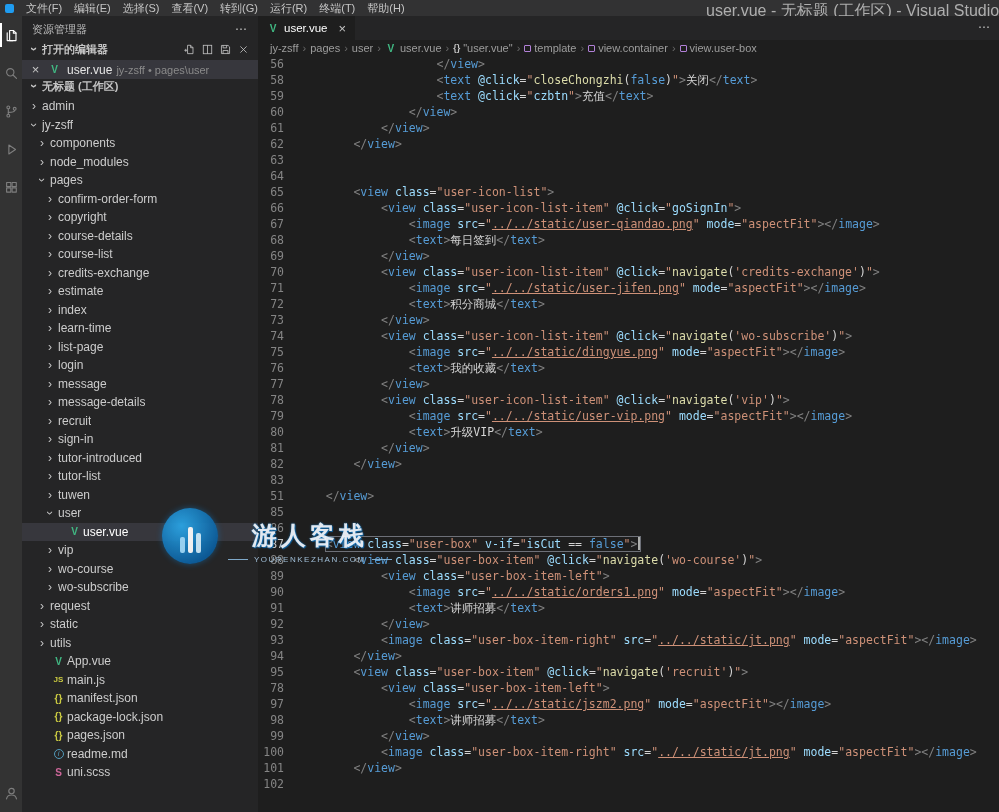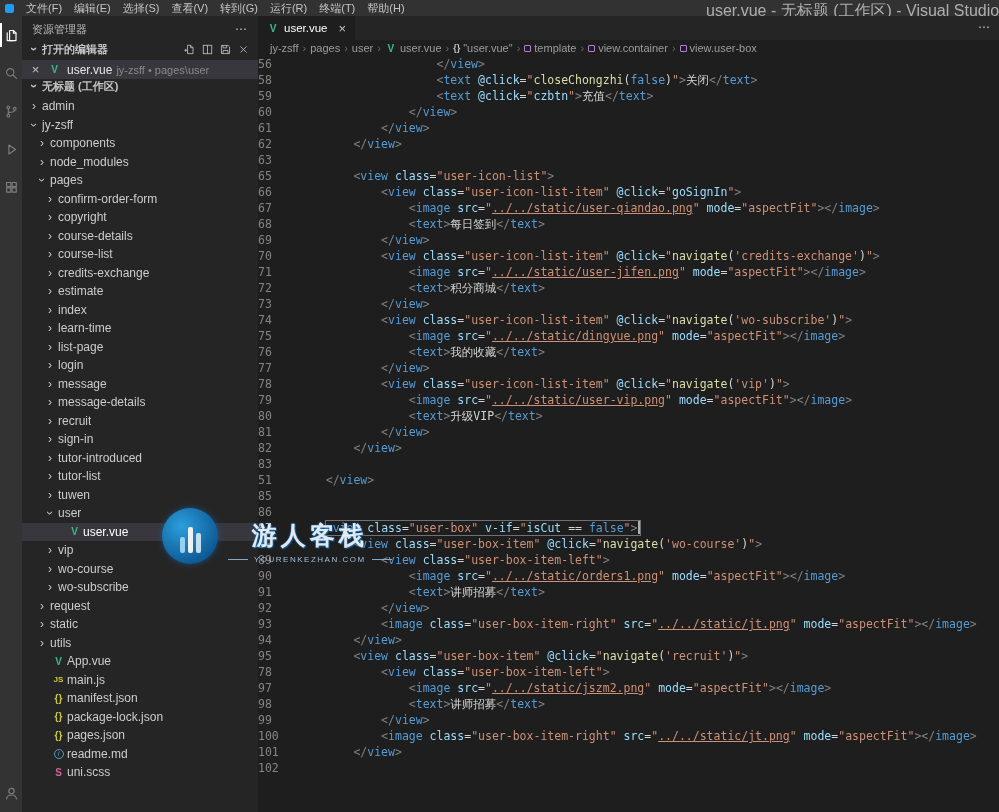--- a/index.html
+++ b/index.html
@@ -65,21 +65,21 @@
   .editor-actions{position:absolute;right:8px;top:4px;color:#c5c5c5;letter-spacing:1px;cursor:pointer}
   .breadcrumbs{flex:0 0 16px;display:flex;align-items:center;padding-left:12px;font-size:11px;color:#9d9d9d;
     white-space:nowrap;overflow:hidden}
   .bc-item{display:flex;align-items:center;gap:3px;cursor:pointer}
   .bc-sep{color:#6a6a6a;margin:0 4px;font-size:11px}
   .bc-brace{color:#c5c5c5;font-size:9px;font-weight:700}
   .bc-symbol{width:7px;height:7px;border:1px solid #b180d7;border-radius:1px;flex:none}
 
   .code-area{flex:1;overflow:hidden;font-family:"DejaVu Sans Mono",monospace;font-size:11.5px;line-height:16px}
   .code-line{display:flex;height:16px;white-space:pre;cursor:text}
-  .ln{flex:0 0 40px;width:40px;padding-right:14px;color:#858585;user-select:none;cursor:default}
+  .ln{flex:0 0 40px;width:40px;text-align:right;padding-right:14px;color:#858585;user-select:none;cursor:default}
   .lc{white-space:pre}
   .code-line.cur .ln{color:#c6c6c6}
   .curbox{outline:1px solid #6d7078;outline-offset:0}
   .cursor{display:inline-block;width:1.5px;height:13px;background:#aeafad;vertical-align:-2px;margin-left:1px}
   .tk-p{color:#808080}.tk-t{color:#569cd6}.tk-a{color:#9cdcfe}.tk-o{color:#d4d4d4}
   .tk-s{color:#ce9178}.tk-u{color:#ce9178;text-decoration:underline}
   .tk-f{color:#dcdcaa}.tk-k{color:#569cd6}.tk-v{color:#9cdcfe}.tk-w{color:#d4d4d4}
 
   
   .watermark{position:absolute;left:162px;top:508px;display:flex;align-items:flex-end;gap:10px;
@@ -441,20 +441,21 @@
           </span>
         </div>
       <div class="code-area">
           <div class="code-line"><span class="ln">56</span><span class="lc"><span class="tk-w">                    </span><span class="tk-p">&lt;/</span><span class="tk-t">view</span><span class="tk-p">&gt;</span></span></div>
           <div class="code-line"><span class="ln">58</span><span class="lc"><span class="tk-w">                    </span><span class="tk-p">&lt;</span><span class="tk-t">text</span><span class="tk-w"> </span><span class="tk-a">@click</span><span class="tk-o">=</span><span class="tk-s">"</span><span class="tk-f">closeChongzhi</span><span class="tk-o">(</span><span class="tk-k">false</span><span class="tk-o">)</span><span class="tk-s">"</span><span class="tk-p">&gt;</span><span class="tk-w">关闭</span><span class="tk-p">&lt;/</span><span class="tk-t">text</span><span class="tk-p">&gt;</span></span></div>
           <div class="code-line"><span class="ln">59</span><span class="lc"><span class="tk-w">                    </span><span class="tk-p">&lt;</span><span class="tk-t">text</span><span class="tk-w"> </span><span class="tk-a">@click</span><span class="tk-o">=</span><span class="tk-s">"</span><span class="tk-v">czbtn</span><span class="tk-s">"</span><span class="tk-p">&gt;</span><span class="tk-w">充值</span><span class="tk-p">&lt;/</span><span class="tk-t">text</span><span class="tk-p">&gt;</span></span></div>
           <div class="code-line"><span class="ln">60</span><span class="lc"><span class="tk-w">                </span><span class="tk-p">&lt;/</span><span class="tk-t">view</span><span class="tk-p">&gt;</span></span></div>
           <div class="code-line"><span class="ln">61</span><span class="lc"><span class="tk-w">            </span><span class="tk-p">&lt;/</span><span class="tk-t">view</span><span class="tk-p">&gt;</span></span></div>
           <div class="code-line"><span class="ln">62</span><span class="lc"><span class="tk-w">        </span><span class="tk-p">&lt;/</span><span class="tk-t">view</span><span class="tk-p">&gt;</span></span></div>
           <div class="code-line"><span class="ln">63</span><span class="lc"></span></div>
+          <div class="code-line"><span class="ln">64</span><span class="lc"></span></div>
           <div class="code-line"><span class="ln">65</span><span class="lc"><span class="tk-w">        </span><span class="tk-p">&lt;</span><span class="tk-t">view</span><span class="tk-w"> </span><span class="tk-a">class</span><span class="tk-o">=</span><span class="tk-s">"user-icon-list"</span><span class="tk-p">&gt;</span></span></div>
           <div class="code-line"><span class="ln">66</span><span class="lc"><span class="tk-w">            </span><span class="tk-p">&lt;</span><span class="tk-t">view</span><span class="tk-w"> </span><span class="tk-a">class</span><span class="tk-o">=</span><span class="tk-s">"user-icon-list-item"</span><span class="tk-w"> </span><span class="tk-a">@click</span><span class="tk-o">=</span><span class="tk-s">"</span><span class="tk-v">goSignIn</span><span class="tk-s">"</span><span class="tk-p">&gt;</span></span></div>
           <div class="code-line"><span class="ln">67</span><span class="lc"><span class="tk-w">                </span><span class="tk-p">&lt;</span><span class="tk-t">image</span><span class="tk-w"> </span><span class="tk-a">src</span><span class="tk-o">=</span><span class="tk-s">"</span><span class="tk-u">../../static/user-qiandao.png</span><span class="tk-s">"</span><span class="tk-w"> </span><span class="tk-a">mode</span><span class="tk-o">=</span><span class="tk-s">"aspectFit"</span><span class="tk-p">&gt;&lt;/</span><span class="tk-t">image</span><span class="tk-p">&gt;</span></span></div>
           <div class="code-line"><span class="ln">68</span><span class="lc"><span class="tk-w">                </span><span class="tk-p">&lt;</span><span class="tk-t">text</span><span class="tk-p">&gt;</span><span class="tk-w">每日签到</span><span class="tk-p">&lt;/</span><span class="tk-t">text</span><span class="tk-p">&gt;</span></span></div>
           <div class="code-line"><span class="ln">69</span><span class="lc"><span class="tk-w">            </span><span class="tk-p">&lt;/</span><span class="tk-t">view</span><span class="tk-p">&gt;</span></span></div>
           <div class="code-line"><span class="ln">70</span><span class="lc"><span class="tk-w">            </span><span class="tk-p">&lt;</span><span class="tk-t">view</span><span class="tk-w"> </span><span class="tk-a">class</span><span class="tk-o">=</span><span class="tk-s">"user-icon-list-item"</span><span class="tk-w"> </span><span class="tk-a">@click</span><span class="tk-o">=</span><span class="tk-s">"</span><span class="tk-f">navigate</span><span class="tk-o">(</span><span class="tk-s">'credits-exchange'</span><span class="tk-o">)</span><span class="tk-s">"</span><span class="tk-p">&gt;</span></span></div>
           <div class="code-line"><span class="ln">71</span><span class="lc"><span class="tk-w">                </span><span class="tk-p">&lt;</span><span class="tk-t">image</span><span class="tk-w"> </span><span class="tk-a">src</span><span class="tk-o">=</span><span class="tk-s">"</span><span class="tk-u">../../static/user-jifen.png</span><span class="tk-s">"</span><span class="tk-w"> </span><span class="tk-a">mode</span><span class="tk-o">=</span><span class="tk-s">"aspectFit"</span><span class="tk-p">&gt;&lt;/</span><span class="tk-t">image</span><span class="tk-p">&gt;</span></span></div>
           <div class="code-line"><span class="ln">72</span><span class="lc"><span class="tk-w">                </span><span class="tk-p">&lt;</span><span class="tk-t">text</span><span class="tk-p">&gt;</span><span class="tk-w">积分商城</span><span class="tk-p">&lt;/</span><span class="tk-t">text</span><span class="tk-p">&gt;</span></span></div>
           <div class="code-line"><span class="ln">73</span><span class="lc"><span class="tk-w">            </span><span class="tk-p">&lt;/</span><span class="tk-t">view</span><span class="tk-p">&gt;</span></span></div>
           <div class="code-line"><span class="ln">74</span><span class="lc"><span class="tk-w">            </span><span class="tk-p">&lt;</span><span class="tk-t">view</span><span class="tk-w"> </span><span class="tk-a">class</span><span class="tk-o">=</span><span class="tk-s">"user-icon-list-item"</span><span class="tk-w"> </span><span class="tk-a">@click</span><span class="tk-o">=</span><span class="tk-s">"</span><span class="tk-f">navigate</span><span class="tk-o">(</span><span class="tk-s">'wo-subscribe'</span><span class="tk-o">)</span><span class="tk-s">"</span><span class="tk-p">&gt;</span></span></div>

